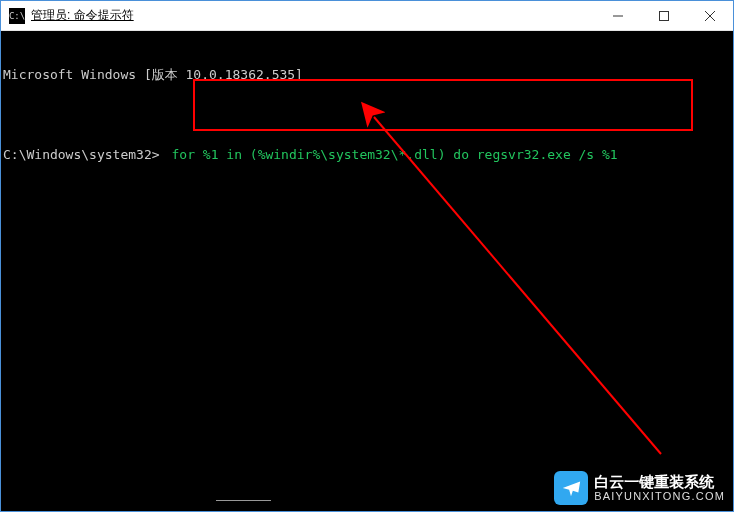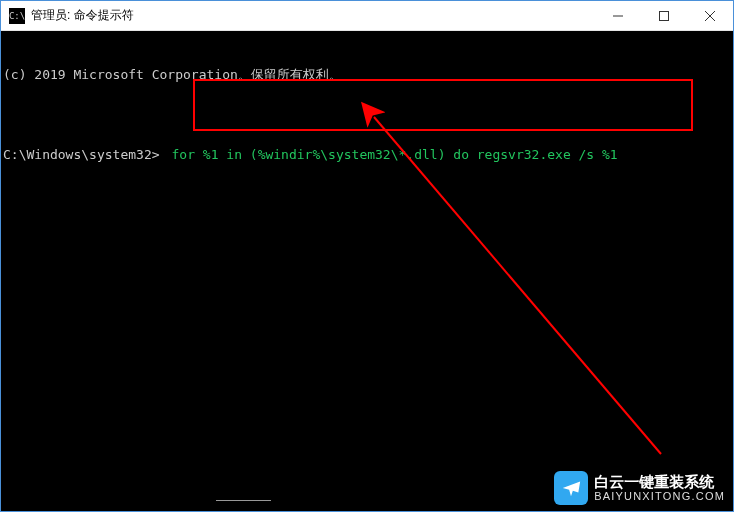--- a/index.html
+++ b/index.html
@@ -36,20 +36,21 @@
       justify-content: center;
       font-size: 9px;
       color: #ccc;
       font-family: monospace;
     }
     .titlebar-title {
       margin-left: 6px;
       font-size: 12px;
       font-family: "Microsoft YaHei", "SimSun", sans-serif;
       color: #000;
+      text-decoration: underline;
     }
     .window-controls {
       position: absolute;
       right: 0;
       top: 0;
       display: flex;
       height: 29px;
     }
     .window-control {
       width: 46px;
@@ -167,21 +168,21 @@
       <div class="window-control">
         <svg width="10" height="10" viewBox="0 0 10 10">
           <line x1="0" y1="0" x2="10" y2="10" stroke="#333" stroke-width="1"></line>
           <line x1="10" y1="0" x2="0" y2="10" stroke="#333" stroke-width="1"></line>
         </svg>
       </div>
     </div>
   </div>
 
   <div class="console">
-    <div>(c) 2019 Microsoft Corporation。保留所有权利。</div>
+    <div>Microsoft Windows [版本 10.0.18362.535]</div>
     <div></div>
     <div class="console-row"><span class="prompt">C:\Windows\system32&gt;</span><span class="cmd">for %1 in (%windir%\system32\*.dll) do regsvr32.exe /s %1</span></div>
   </div>
 
   <div class="highlight-box"></div>
 
   <svg class="arrow-svg" viewBox="0 0 340 380">
     <defs>
       <marker id="arrowhead" markerWidth="12" markerHeight="12" refX="2" refY="6" orient="auto">
         <path d="M0,0 L12,6 L0,12 L3,6 Z" fill="#ff0000"></path>

